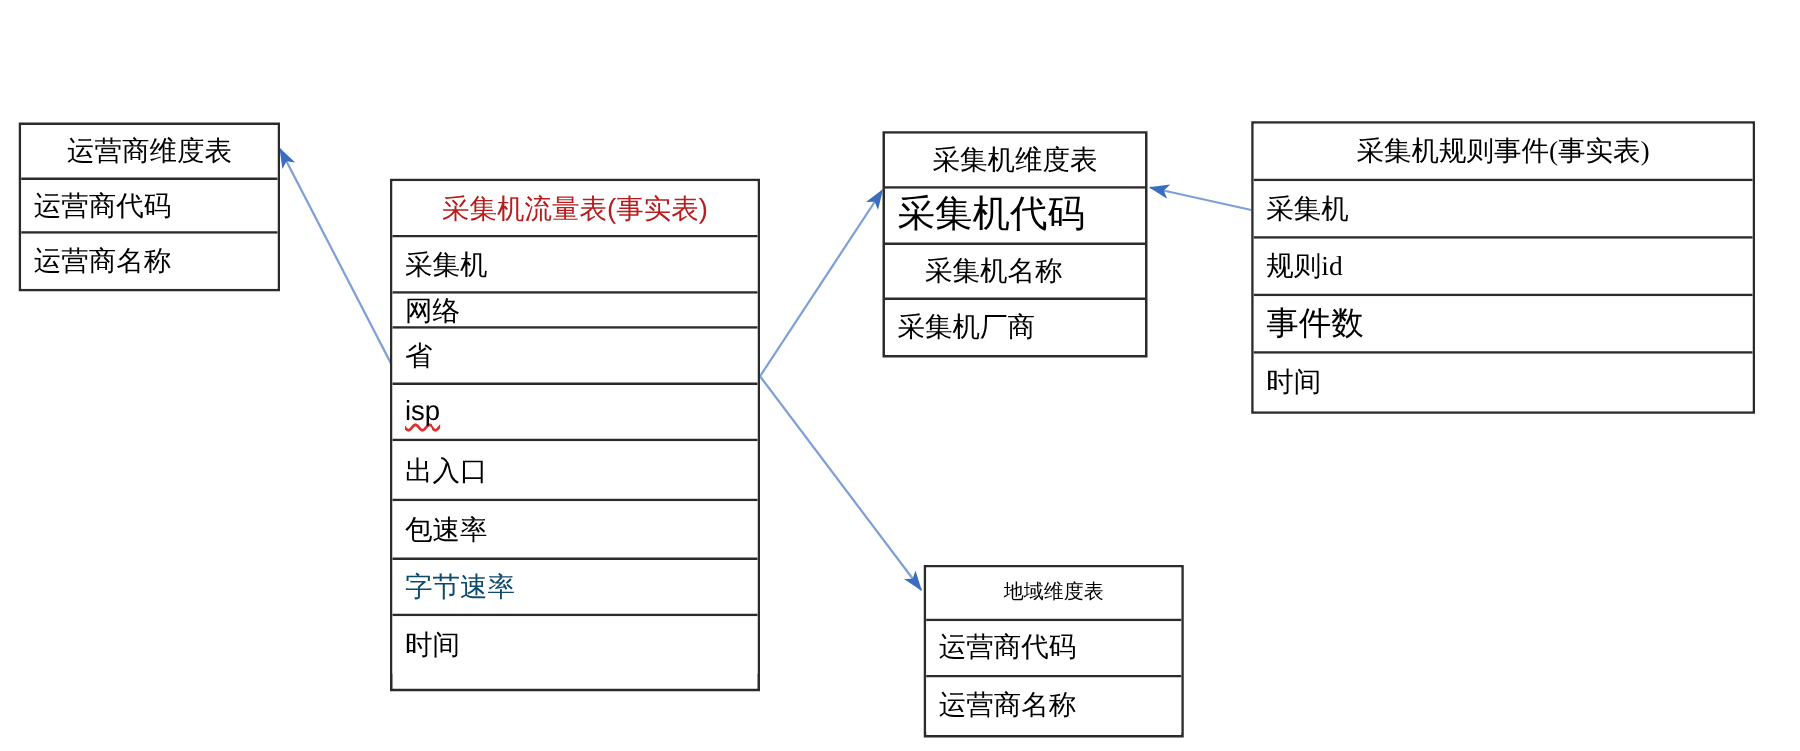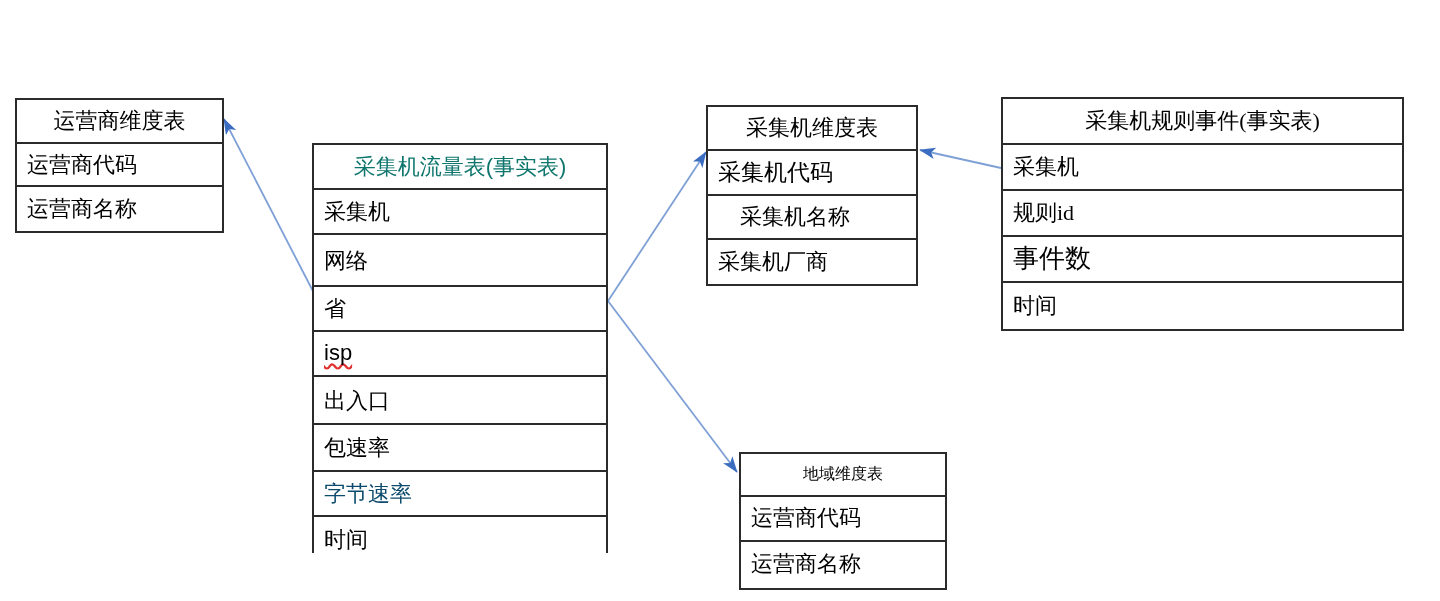--- a/index.html
+++ b/index.html
@@ -84,25 +84,25 @@
       <div class="entity" style="left: 15px; top: 51px; width: 209px; height: 135px; border-color: rgb(43, 43, 43);">
         <div class="row title" style="height: 43.6667px; line-height: 43.6667px; font-size: 22px; border-bottom-color: rgb(43, 43, 43); color: rgb(0, 0, 0);">运营商维度表</div>
         <div class="row field" style="height: 43.6667px; line-height: 43.6667px; font-size: 22px; border-bottom-color: rgb(43, 43, 43); color: rgb(0, 0, 0);">
           <span>运营商代码</span>
         </div>
         <div class="row field" style="height: 43.6667px; line-height: 43.6667px; font-size: 22px; border-bottom-color: rgb(43, 43, 43); color: rgb(0, 0, 0);">
           <span>运营商名称</span>
         </div>
       </div>
       <div class="entity" style="left: 312px; top: 96px; width: 296px; height: 410px; border-color: rgb(43, 43, 43);">
-        <div class="row title" style="height: 45.1111px; line-height: 45.1111px; font-size: 22px; border-bottom-color: rgb(43, 43, 43); color: #0f766e;">采集机流量表(事实表)</div>
+        <div class="row title" style="height: 45.1111px; line-height: 45.1111px; font-size: 22px; border-bottom-color: rgb(43, 43, 43); color: #b91c1c;">采集机流量表(事实表)</div>
         <div class="row field" style="height: 45.1111px; line-height: 45.1111px; font-size: 22px; border-bottom-color: rgb(43, 43, 43); color: rgb(0, 0, 0);">
           <span>采集机</span>
         </div>
-        <div class="row field" style="height: 52px; line-height: 45.1111px; font-size: 22px; border-bottom-color: rgb(43, 43, 43); color: rgb(0, 0, 0);">
+        <div class="row field" style="height: 28px; line-height: 45.1111px; font-size: 22px; border-bottom-color: rgb(43, 43, 43); color: rgb(0, 0, 0);">
           <span>网络</span>
         </div>
         <div class="row field" style="height: 45.1111px; line-height: 45.1111px; font-size: 22px; border-bottom-color: rgb(43, 43, 43); color: rgb(0, 0, 0);">
           <span>省</span>
         </div>
         <div class="row field" style="height: 45.1111px; line-height: 45.1111px; font-size: 22px; border-bottom-color: rgb(43, 43, 43); color: rgb(0, 0, 0); align-items: flex-end;">
           <span class="spell">isp</span>
         </div>
         <div class="row field" style="height: 48px; line-height: 45.1111px; font-size: 22px; border-bottom-color: rgb(43, 43, 43); color: rgb(0, 0, 0);">
           <span>出入口</span>
@@ -112,21 +112,21 @@
         </div>
         <div class="row field" style="height: 45px; line-height: 45.1111px; font-size: 22px; border-bottom-color: rgb(43, 43, 43); color: #0c4a6e;">
           <span>字节速率</span>
         </div>
         <div class="row field" style="height: 45.1111px; line-height: 45.1111px; font-size: 22px; border-bottom-color: rgb(43, 43, 43); color: rgb(0, 0, 0);">
           <span>时间</span>
         </div>
       </div>
       <div class="entity" style="left: 706px; top: 58px; width: 212px; height: 181px; border-color: rgb(43, 43, 43);">
         <div class="row title" style="height: 44.25px; line-height: 44.25px; font-size: 22px; border-bottom-color: rgb(43, 43, 43); color: rgb(0, 0, 0);">采集机维度表</div>
-        <div class="row field" style="height: 44.25px; line-height: 44.25px; font-size: 23px; border-bottom-color: rgb(43, 43, 43); color: rgb(0, 0, 0);">
+        <div class="row field" style="height: 44.25px; line-height: 44.25px; font-size: 30px; border-bottom-color: rgb(43, 43, 43); color: rgb(0, 0, 0);">
           <span>采集机代码</span>
         </div>
         <div class="row field" style="height: 44.25px; line-height: 44.25px; font-size: 22px; border-bottom-color: rgb(43, 43, 43); color: rgb(0, 0, 0); padding-left: 32px;">
           <span>采集机名称</span>
         </div>
         <div class="row field" style="height: 44.25px; line-height: 44.25px; font-size: 22px; border-bottom-color: rgb(43, 43, 43); color: rgb(0, 0, 0);">
           <span>采集机厂商</span>
         </div>
       </div>
       <div class="entity" style="left: 1001px; top: 50px; width: 403px; height: 234px; border-color: rgb(43, 43, 43); font-family: Liberation Serif, serif;">

